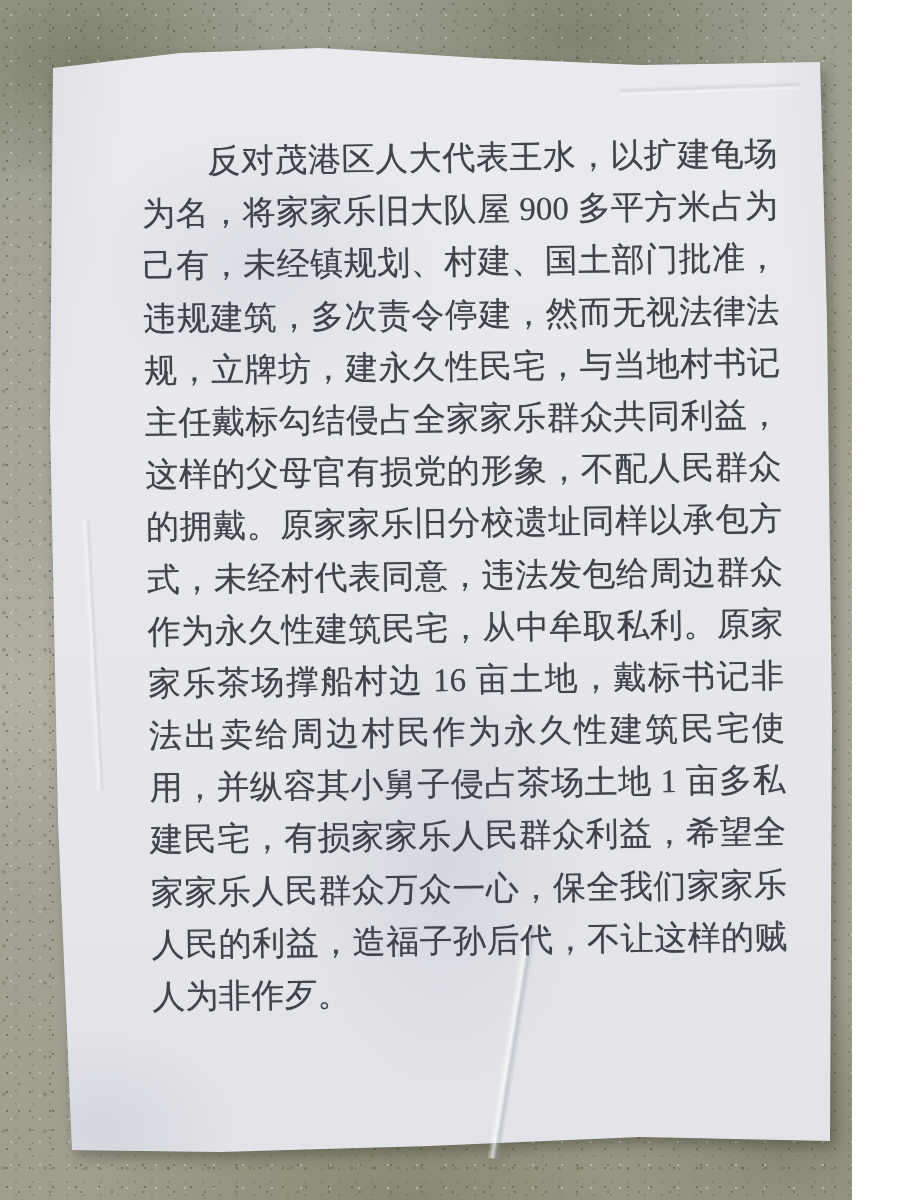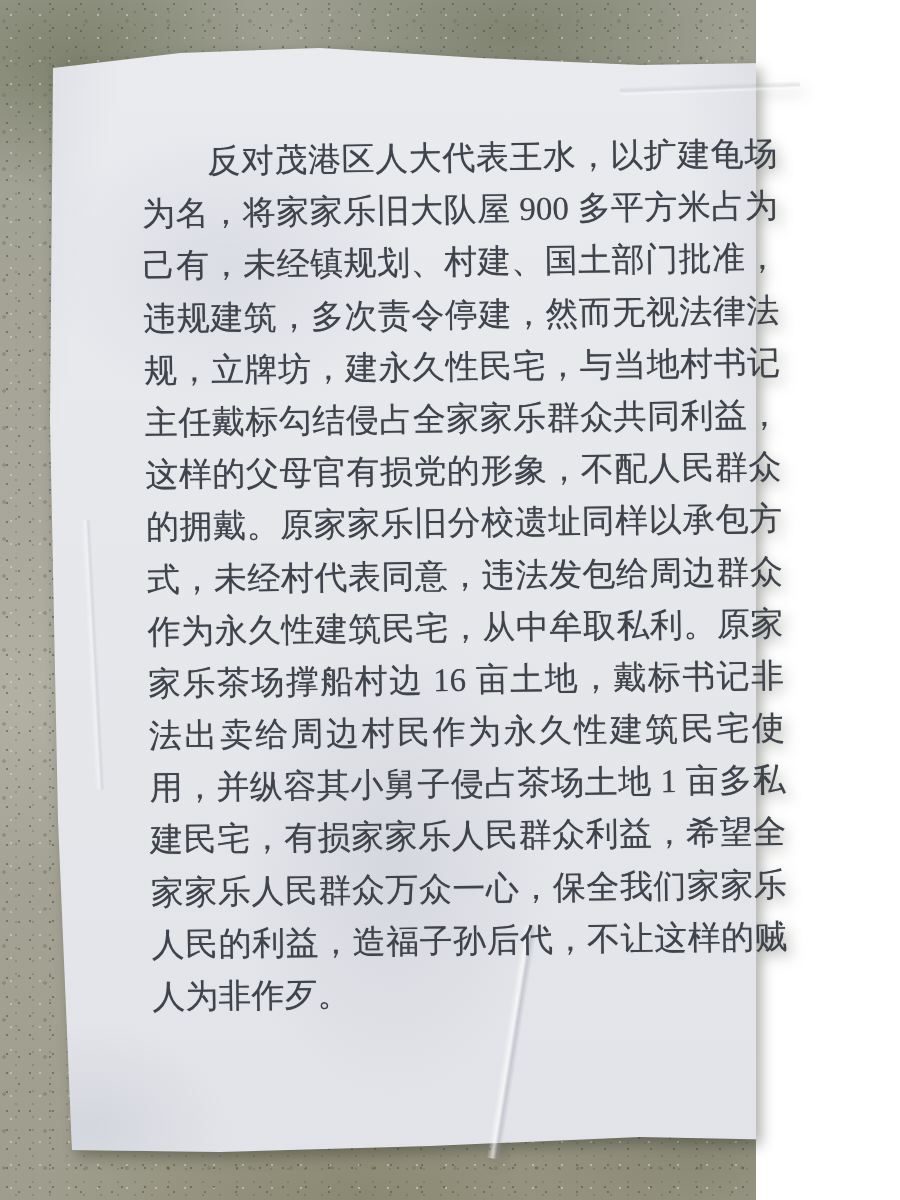--- a/index.html
+++ b/index.html
@@ -3,21 +3,21 @@
 <meta charset="utf-8">
 <style>
   html,body{margin:0;padding:0;width:900px;height:1200px;overflow:hidden;
     font-family:"Liberation Serif","DejaVu Serif",serif;}
   :root{
     --paper:#e7e8ec;
     --ink:#3f434b;
     --wall-base:#a5a396;
   }
   .scene{
-    position:relative;width:756px;height:1200px;
+    position:relative;width:852px;height:1200px;
     background-color:var(--wall-base);
     background-image:
       radial-gradient(circle 1.6px at 7px 9px, rgba(70,76,52,0.50) 55%, transparent 62%),
       radial-gradient(circle 2.4px at 19px 4px, rgba(62,68,48,0.42) 55%, transparent 62%),
       radial-gradient(circle 1.8px at 11px 15px, rgba(224,223,212,0.50) 55%, transparent 62%),
       radial-gradient(circle 3px at 4px 21px, rgba(104,110,80,0.38) 55%, transparent 62%),
       radial-gradient(circle 1.2px at 16px 12px, rgba(58,64,44,0.45) 55%, transparent 62%),
       radial-gradient(ellipse 280px 190px at 10% 5%, rgba(88,94,66,0.45) 0%, transparent 70%),
       radial-gradient(ellipse 320px 170px at 68% 3%, rgba(84,90,64,0.40) 0%, transparent 70%),
       radial-gradient(ellipse 240px 320px at 99% 32%, rgba(156,152,126,0.40) 0%, transparent 70%),

